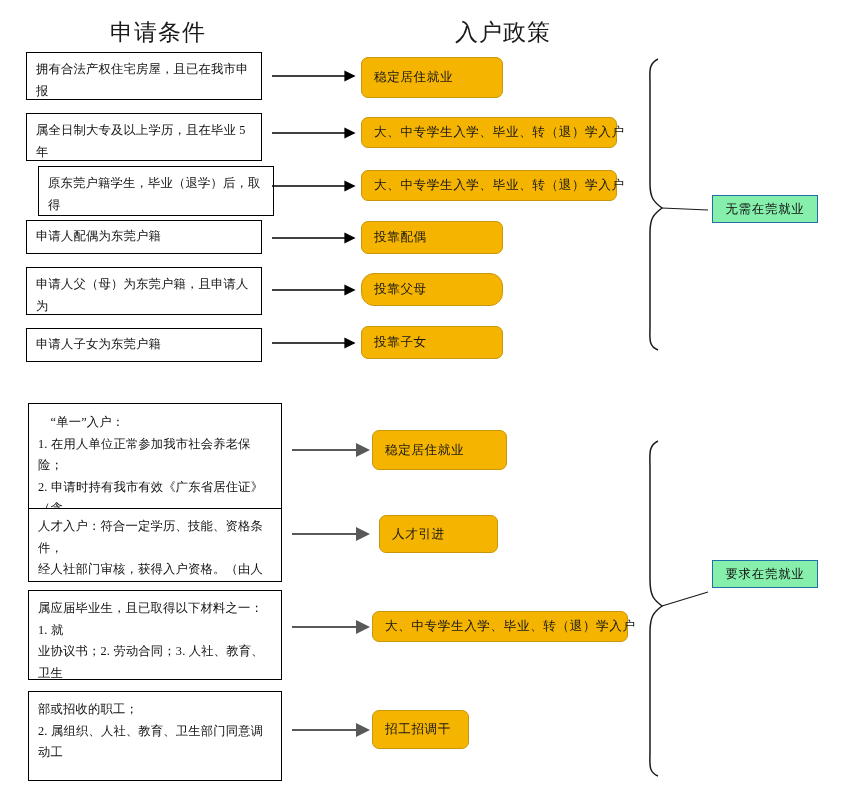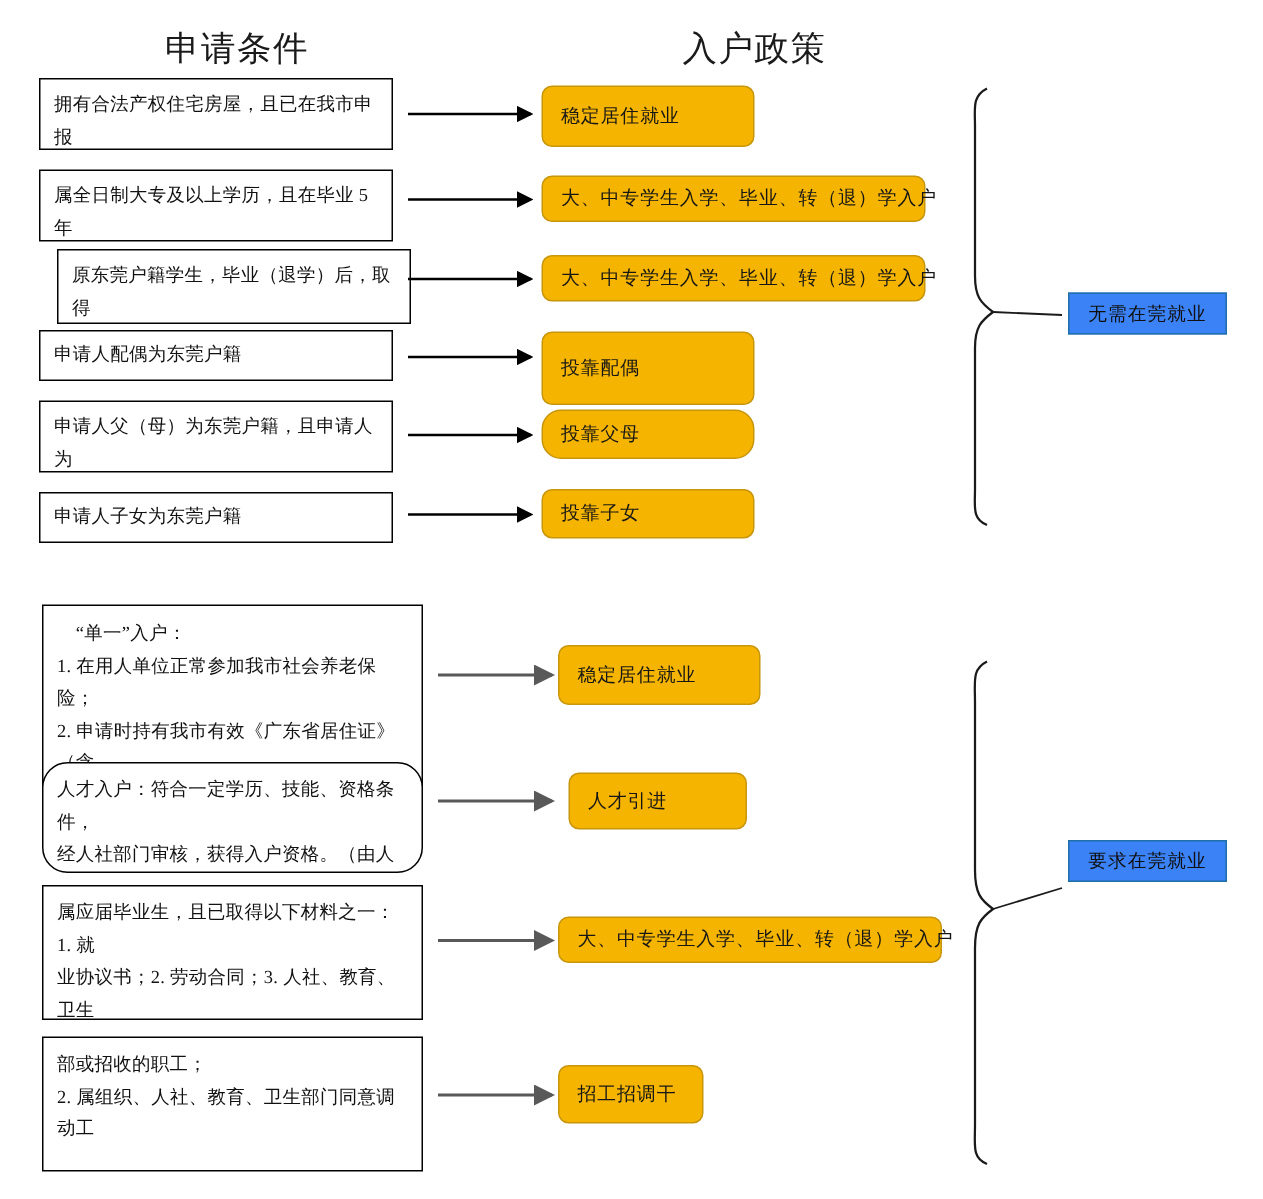--- a/index.html
+++ b/index.html
@@ -58,21 +58,21 @@
     font-size: 12.6px;
     letter-spacing: 0.6px;
     color: #161616;
     white-space: nowrap;
   }
 
   .result-box {
     position: absolute;
     box-sizing: border-box;
     border: 1.4px solid #1f6fa8;
-    background: #3b82f6;
+    background: #86efac;
     display: flex;
     align-items: center;
     justify-content: center;
     font-size: 12.4px;
     letter-spacing: 0.8px;
     color: #101010;
     white-space: nowrap;
   }
 
   svg.arrow { position: absolute; overflow: visible; }
@@ -119,21 +119,21 @@
   </div>
 
   <div class="policy-box" style="left:361px; top:117px; width:256px; height:31px;">
     <span>大、中专学生入学、毕业、转（退）学入户</span>
   </div>
 
   <div class="policy-box" style="left:361px; top:170px; width:256px; height:31px;">
     <span>大、中专学生入学、毕业、转（退）学入户</span>
   </div>
 
-  <div class="policy-box" style="left:361px; top:221px; width:142px; height:49px;">
+  <div class="policy-box" style="left:361px; top:221px; width:142px; height:33px;">
     <span>投靠配偶</span>
   </div>
 
   <div class="policy-box" style="left:361px; top:273px; width:142px; height:33px;border-radius:13px;">
     <span>投靠父母</span>
   </div>
 
   <div class="policy-box" style="left:361px; top:326px; width:142px; height:33px;">
     <span>投靠子女</span>
   </div>
@@ -180,21 +180,21 @@
     <span>无需在莞就业</span>
   </div>
 
   <div class="cond-box" style="left:28px; top:403px; width:254px; height:133px; padding-top:8px;">
     <p>　“单一”入户：</p>
     <p>1. 在用人单位正常参加我市社会养老保险；</p>
     <p>2. 申请时持有我市有效《广东省居住证》（含</p>
     <p>电子居住证）连续满 1 年。</p>
   </div>
 
-  <div class="cond-box" style="left:28px; top:508px; width:254px; height:74px; padding-top:7px;border-radius:17px;">
+  <div class="cond-box" style="left:28px; top:508px; width:254px; height:74px; padding-top:7px;">
     <p>人才入户：符合一定学历、技能、资格条件，</p>
     <p>经人社部门审核，获得入户资格。（由人社部</p>
 
   </div>
 
   <div class="cond-box" style="left:28px; top:590px; width:254px; height:90px; padding-top:7px;">
     <p>属应届毕业生，且已取得以下材料之一：1. 就</p>
     <p>业协议书；2. 劳动合同；3. 人社、教育、卫生</p>
 
   </div>

